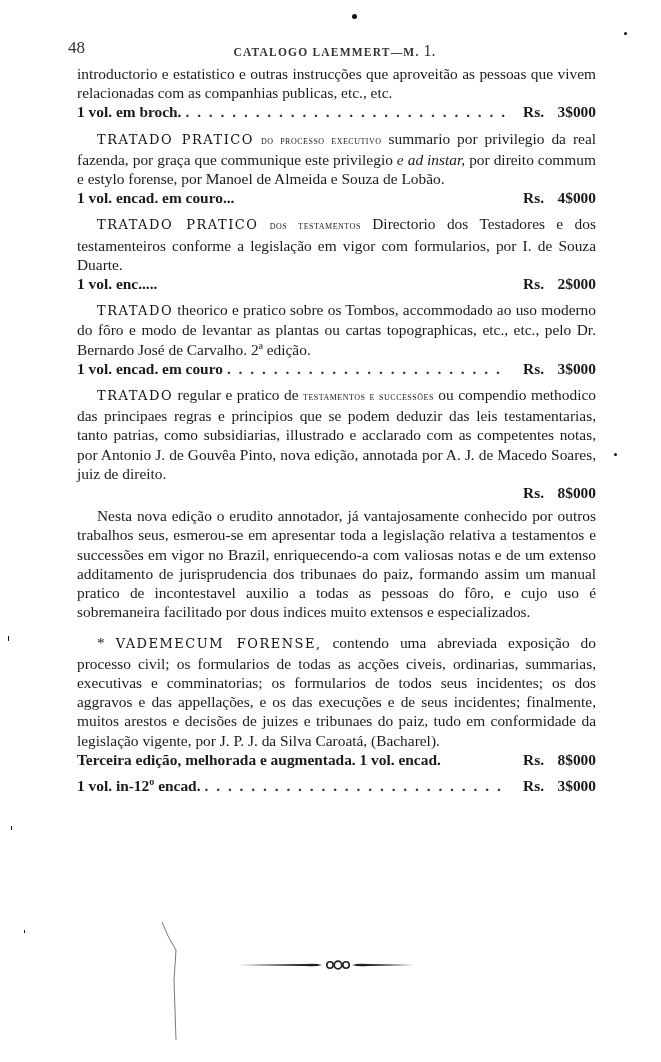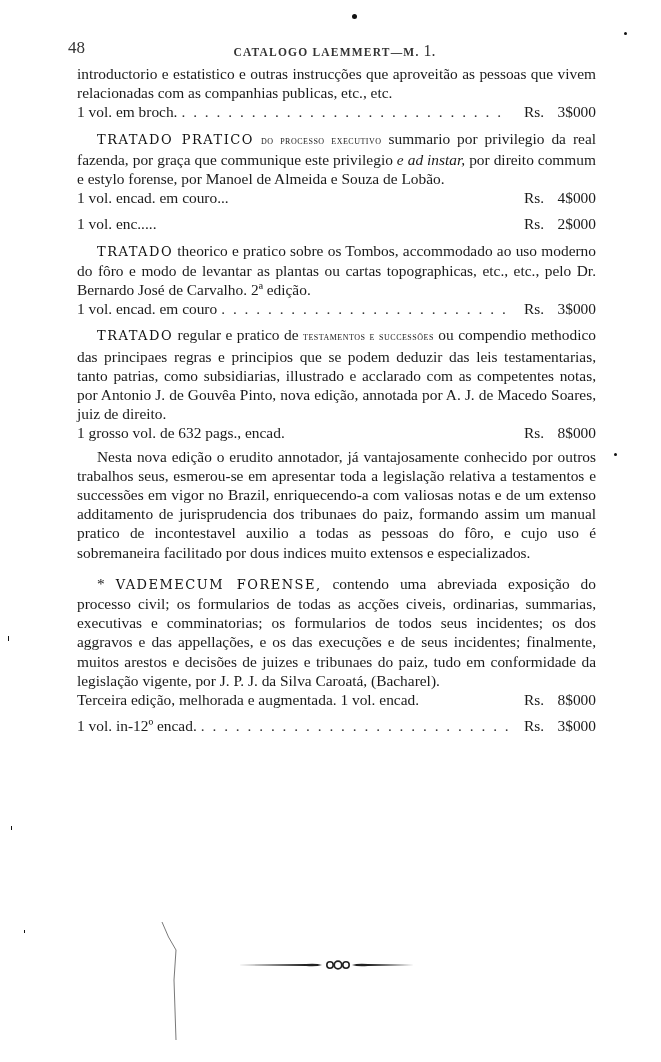--- a/index.html
+++ b/index.html
@@ -21,21 +21,21 @@
     font-size: 15.4px; line-height: 19.2px; text-align: justify; margin: 0;
   }
   .entry { margin-bottom: 7px; }
   .indent { text-indent: 20px; }
   .title {
     font-family: "DejaVu Serif", serif; font-weight: normal; letter-spacing: 1.5px;
     font-size: 13px; color: #111;
   }
   .sc { font-variant: small-caps; font-size: 12px; letter-spacing: 0.5px; }
   .it { font-style: italic; }
-  .price-line { display: flex; align-items: center; }
+  .price-line { display: flex; align-items: center; font-weight: bold; }
   .price-line .lead { white-space: nowrap; }
   .dots {
     flex: 1; overflow: hidden; white-space: nowrap; margin: 0 4px; color: #333;
     letter-spacing: 2px;
   }
   .dots::before { content: ". . . . . . . . . . . . . . . . . . . . . . . . . . . . . . . . . . . . . . . . . . . . . . . . . . . . . . . . . . . ."; }
   .rs { white-space: nowrap; margin-left: 12px; }
   .amount { display: inline-block; min-width: 52px; text-align: right; }
   .ornament { position: absolute; left: 236px; top: 958px; width: 180px; height: 14px; }
   .speck { position: absolute; background: #111; border-radius: 50%; }
@@ -76,20 +76,25 @@
       </p>
       <div class="para price-line">
         <span class="lead">1 vol. encad. em couro...</span>
         <span class="dots" style="visibility:hidden"></span>
         <span class="rs">Rs.</span>
         <span class="amount">4$000</span>
       </div>
     </div>
 
     <div class="entry">
+      <p class="para indent">
+        <span class="title">TRATADO PRATICO</span>
+        <span class="sc">dos testamentos</span>
+        <span>Directorio dos Testadores e dos testamenteiros conforme a legislação em vigor com formularios, por I. de Souza Duarte.</span>
+      </p>
       <div class="para price-line">
         <span class="lead">1 vol. enc.....</span>
         <span class="dots" style="visibility:hidden"></span>
         <span class="rs">Rs.</span>
         <span class="amount">2$000</span>
       </div>
     </div>
 
     <div class="entry">
       <p class="para indent">
@@ -105,21 +110,20 @@
     </div>
 
     <div class="entry">
       <p class="para indent">
         <span class="title">TRATADO</span>
         <span>regular e pratico de</span>
         <span class="sc">testamentos e successões</span>
         <span>ou compendio methodico das principaes regras e principios que se podem deduzir das leis testamentarias, tanto patrias, como subsidiarias, illustrado e acclarado com as competentes notas, por Antonio J. de Gouvêa Pinto, nova edição, annotada por A. J. de Macedo Soares, juiz de direito.</span>
       </p>
       <div class="para price-line">
-        <span class="lead">1 grosso vol. de 632 pags., encad.</span>
         <span class="dots" style="visibility:hidden"></span>
         <span class="rs">Rs.</span>
         <span class="amount">8$000</span>
       </div>
       <p class="para indent" style="margin-top:4px">Nesta nova edição o erudito annotador, já vantajosamente conhecido por outros trabalhos seus, esmerou-se em apresentar toda a legislação relativa a testamentos e successões em vigor no Brazil, enriquecendo-a com valiosas notas e de um extenso additamento de jurisprudencia dos tribunaes do paiz, formando assim um manual pratico de incontestavel auxilio a todas as pessoas do fôro, e cujo uso é sobremaneira facilitado por dous indices muito extensos e especializados.</p>
     </div>
 
     <div class="entry" style="margin-top:12px">
       <p class="para indent">
         <span>*</span>

